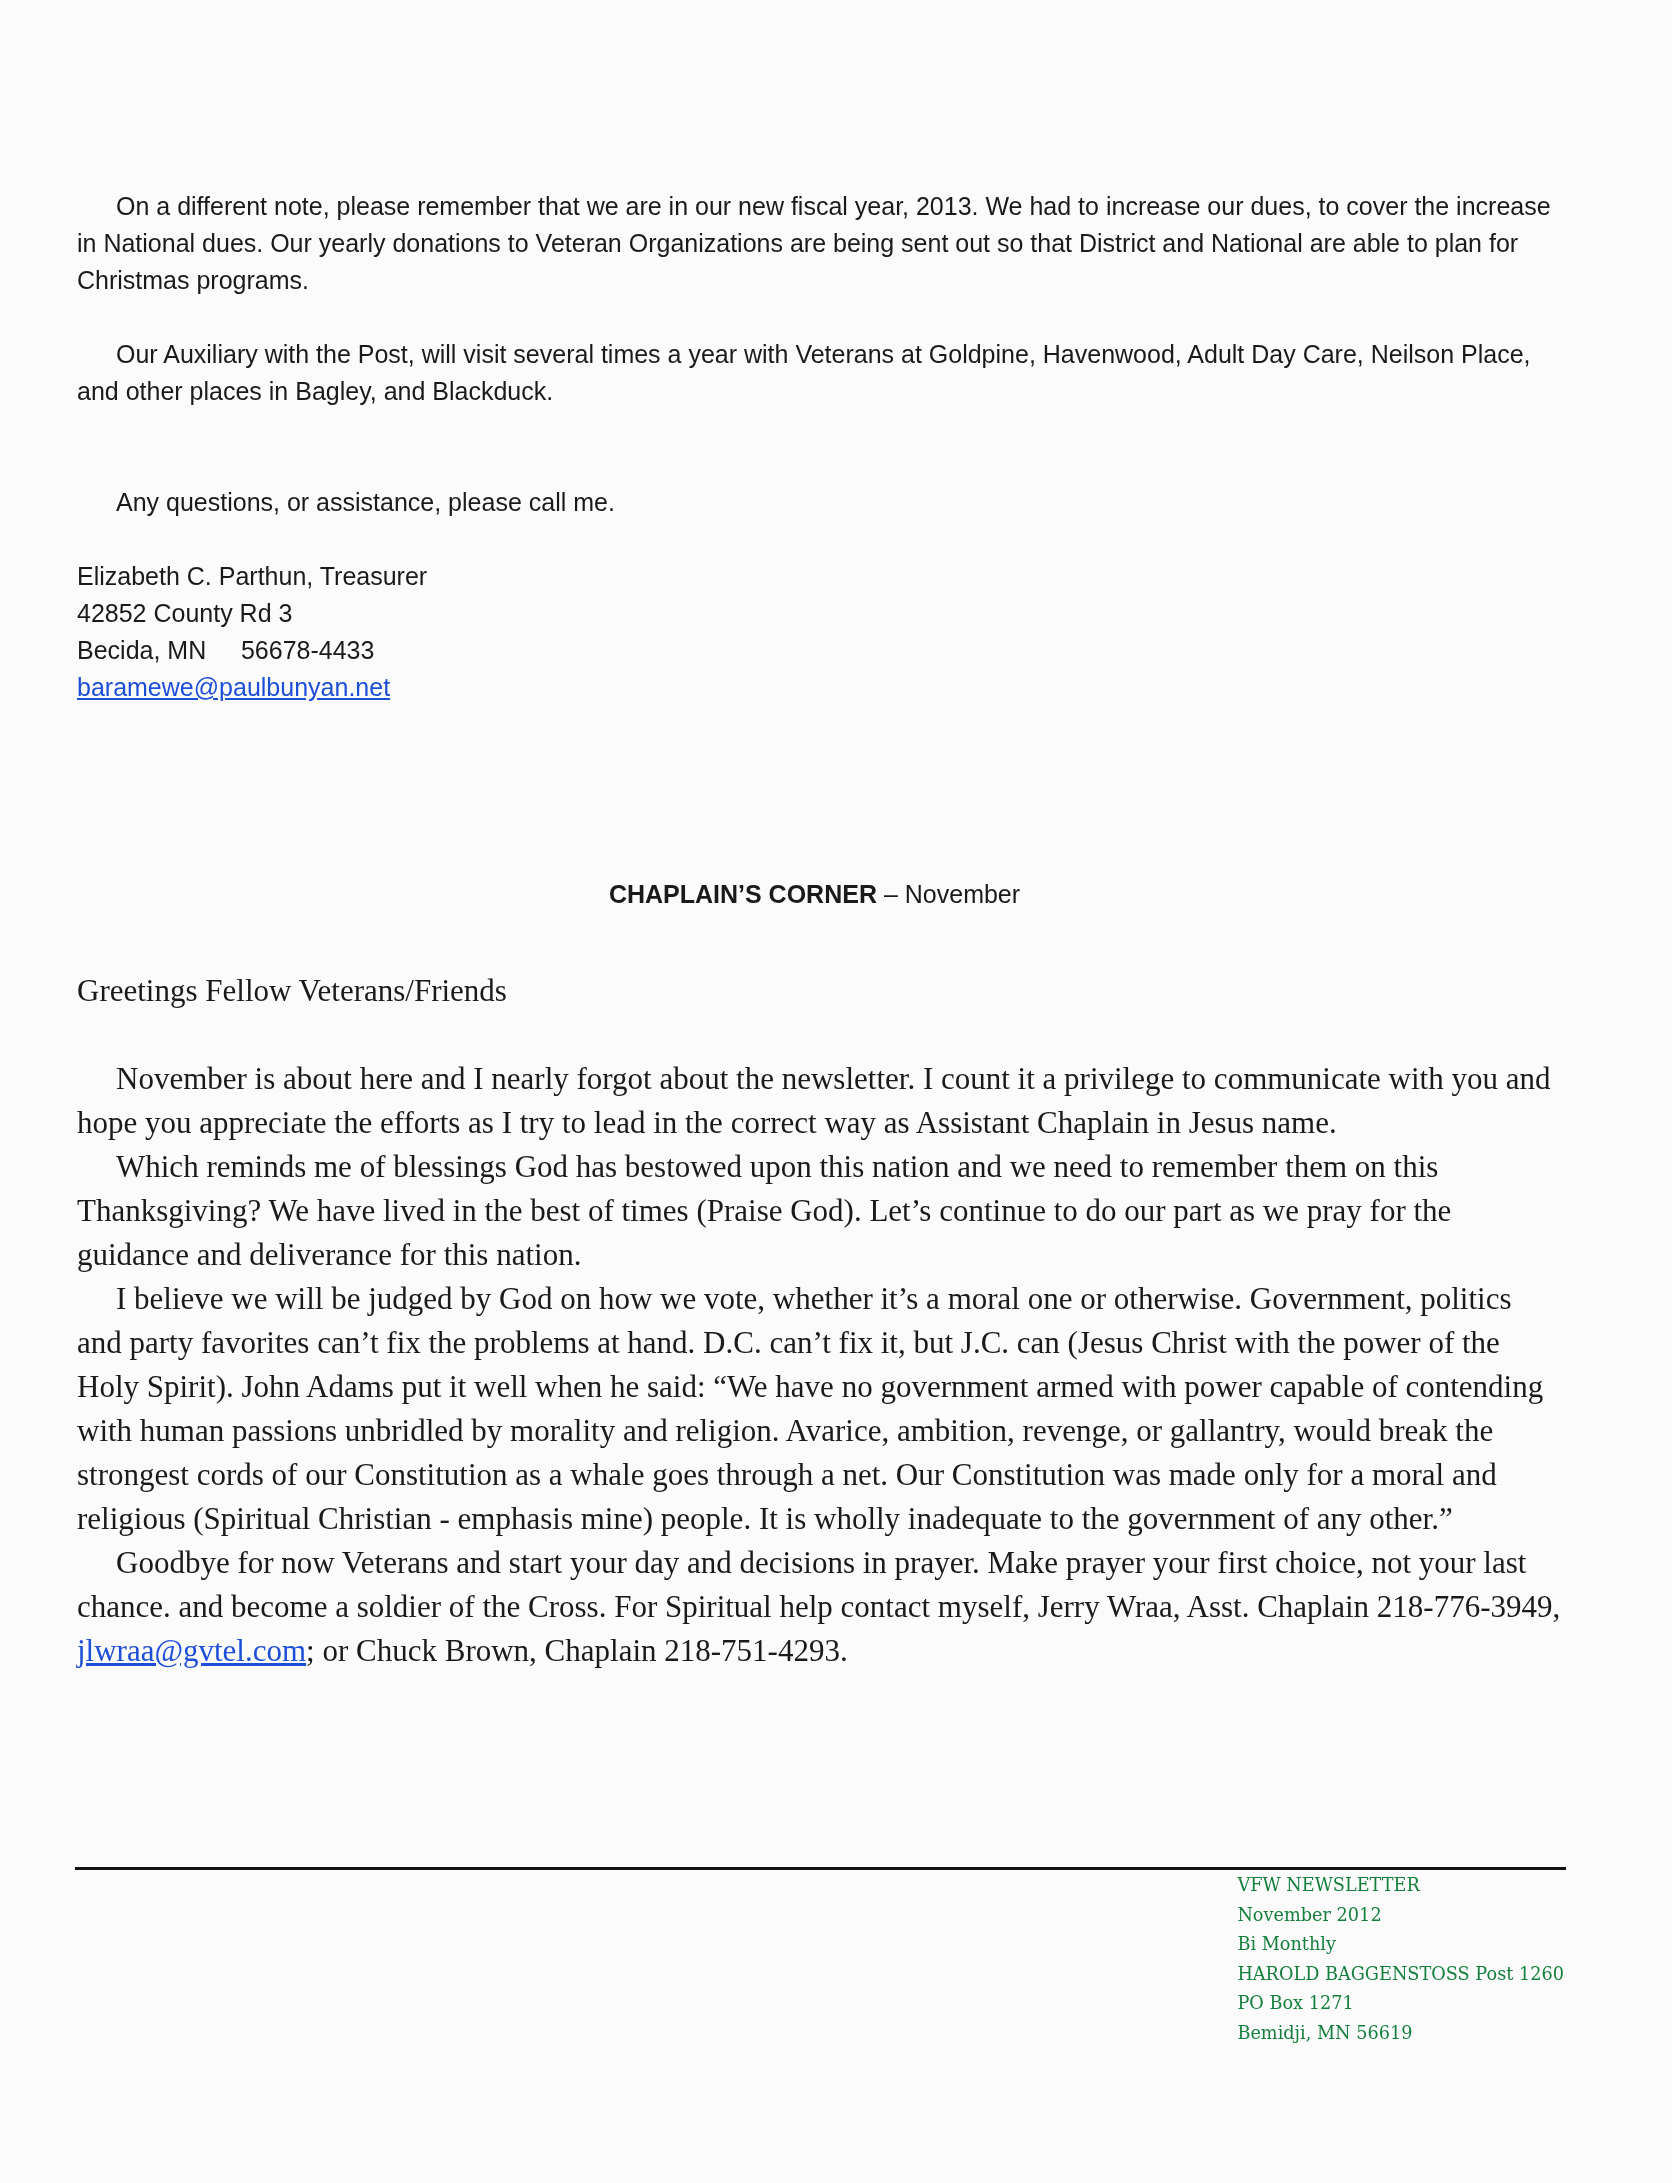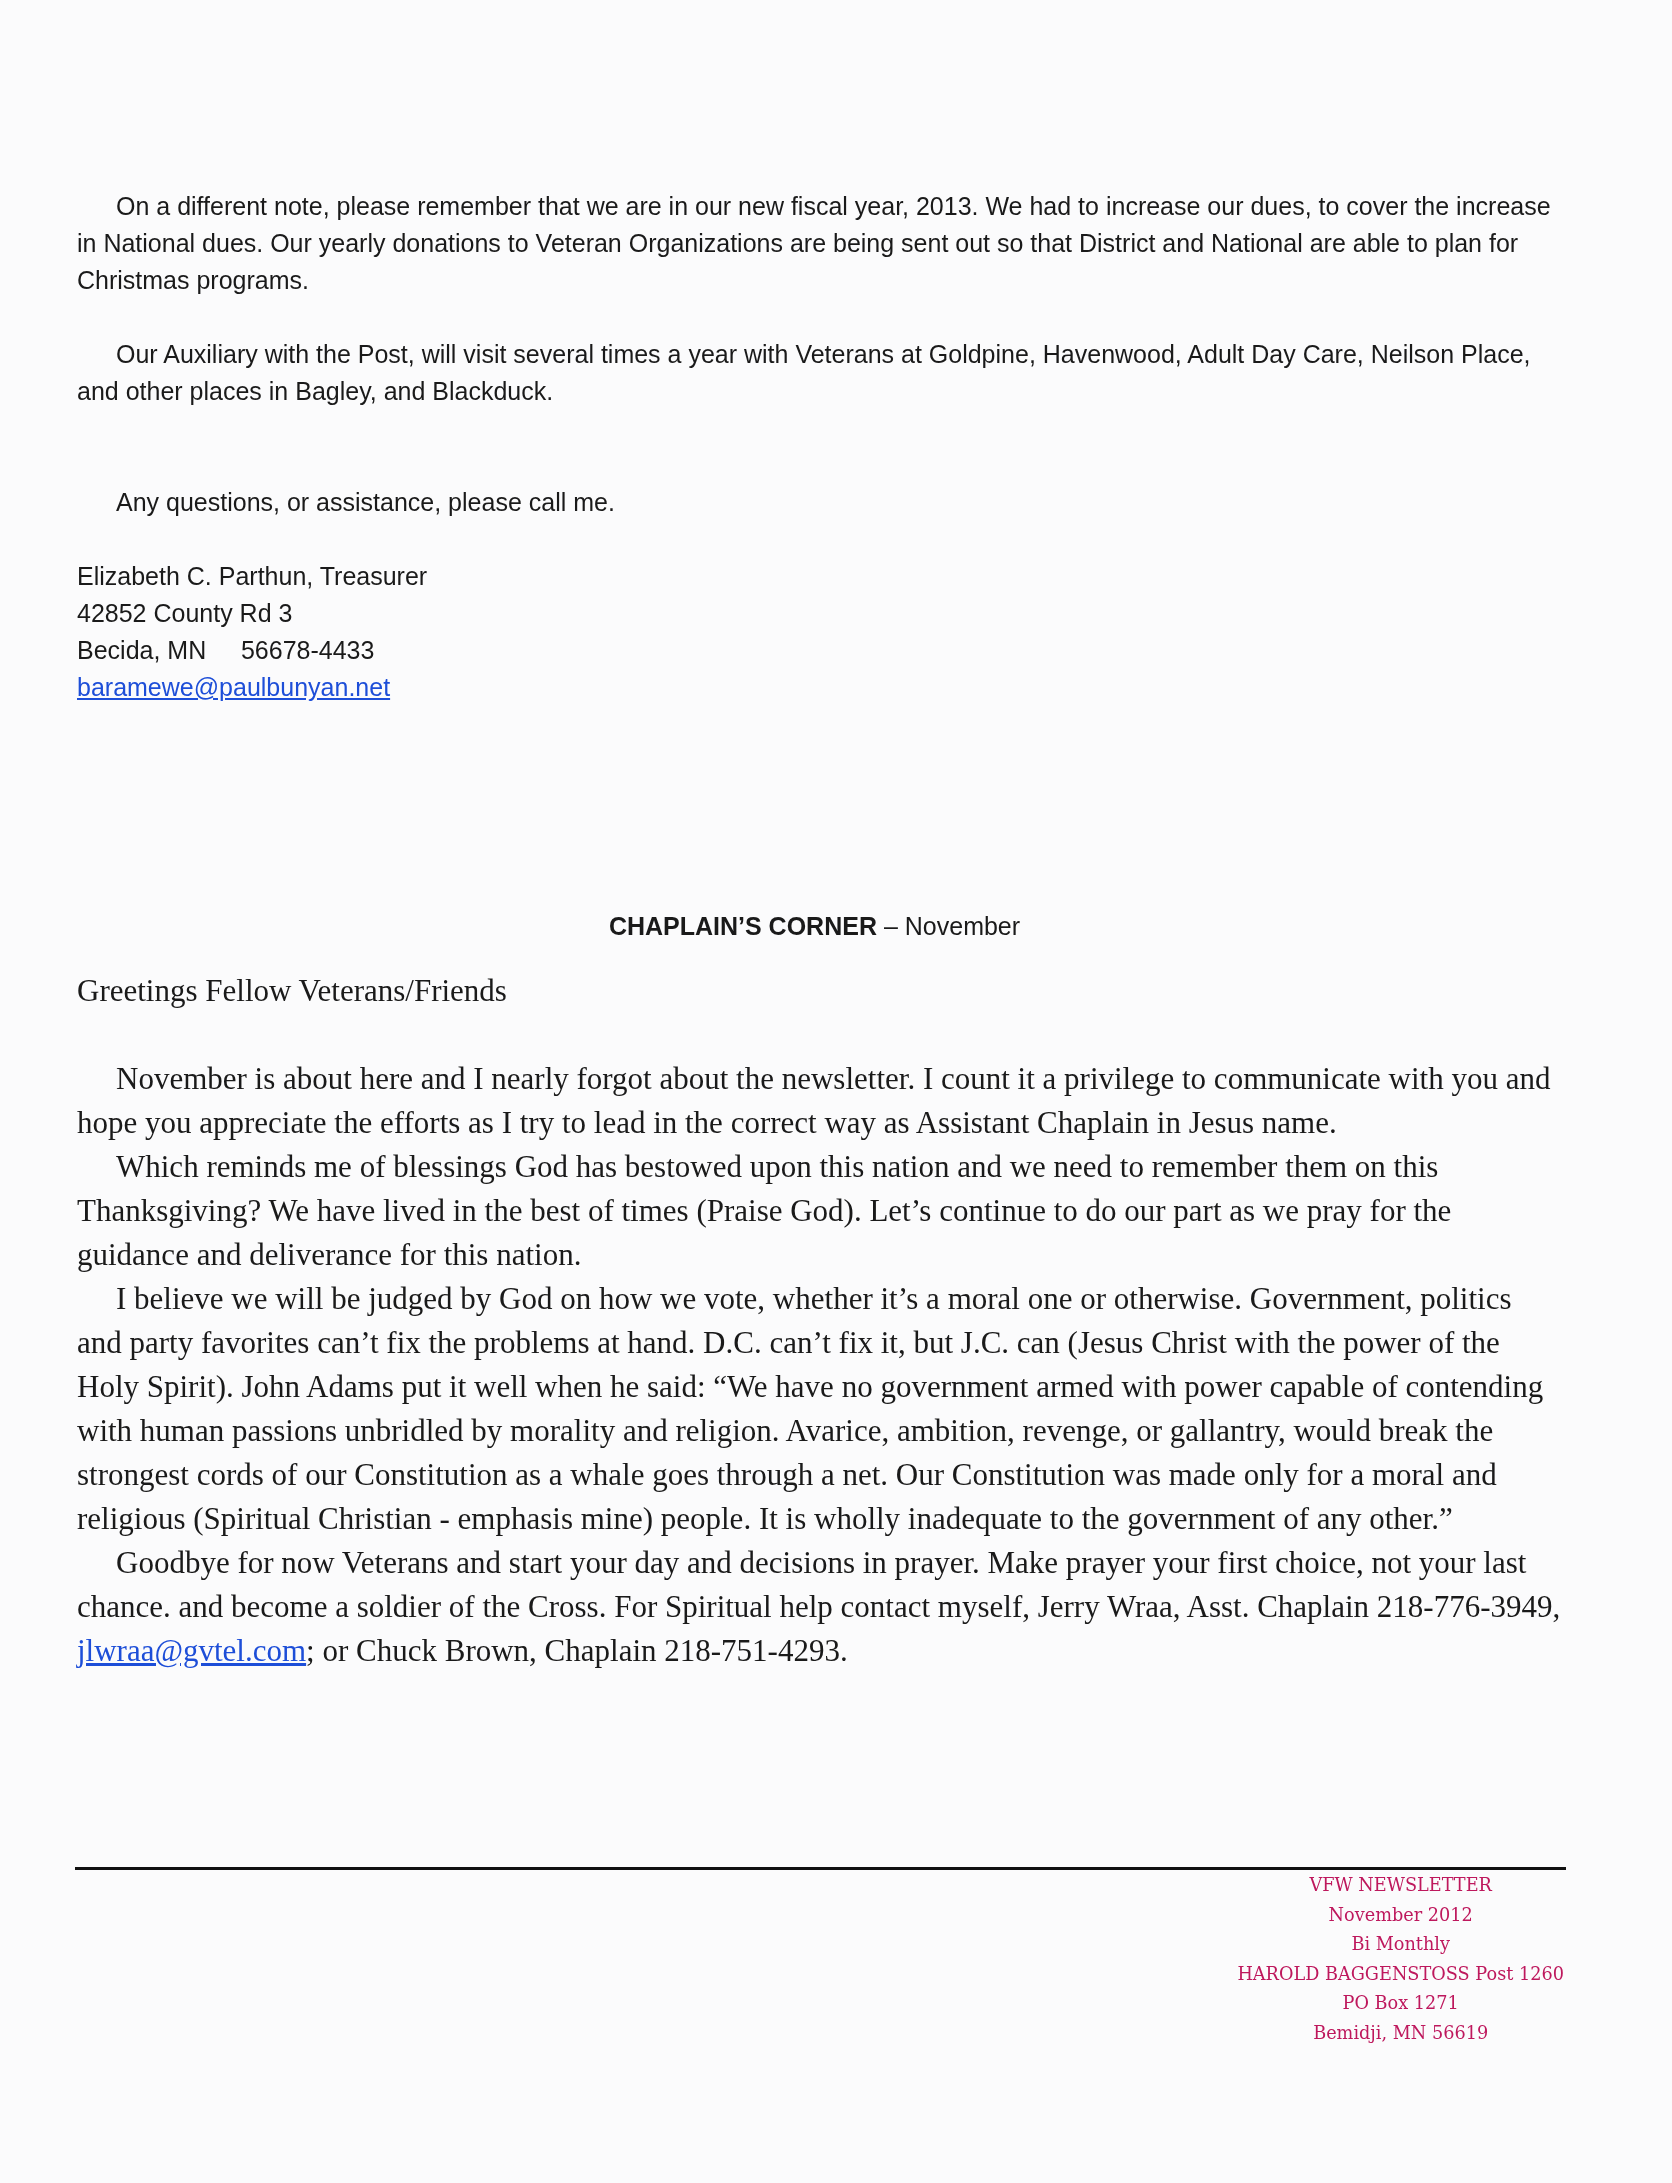--- a/index.html
+++ b/index.html
@@ -11,25 +11,25 @@
       overflow: hidden;
     }
     .page { position: absolute; left: 0; top: 11px; width: 1673px; height: 2183px; }
     .sans { font-family: "Liberation Sans", sans-serif; font-size: 25px; line-height: 37px; }
     .serif { font-family: "Liberation Serif", serif; font-size: 31px; line-height: 44px; }
     .block { position: absolute; left: 77px; width: 1480px; }
     p { margin: 0; }
     .indent { text-indent: 39px; }
     .link { color: #1d4ed8; text-decoration: underline; }
     .heading { position: absolute; top: 869px; left: 0; width: 1629px; text-align: center;
-      font-family: "Liberation Sans", sans-serif; font-size: 25px; margin-top: 32px; }
+      font-family: "Liberation Sans", sans-serif; font-size: 25px; }
     .heading b { font-weight: bold; }
     .rule { position: absolute; left: 75px; top: 1856px; width: 1491px; height: 2.7px; background: #111; }
-    .footer { position: absolute; right: 109px; top: 1860px; text-align: center;
-      font-family: "DejaVu Serif", serif; font-size: 17.7px; line-height: 29.5px; color: #be185d; }
+    .footer { position: absolute; right: 109px; top: 1860px; text-align: left;
+      font-family: "DejaVu Serif", serif; font-size: 17.7px; line-height: 29.5px; color: #15803d; }
   </style>
 </head>
 <body>
 
 <div class="page">
 
   <div class="block sans" style="top:177px;">
     <p class="indent">On a different note, please remember that we are in our new fiscal year, 2013.  We had to increase our dues, to cover the increase in National dues.  Our yearly donations to Veteran Organizations are being sent out so that District and National are able to plan for Christmas programs.</p>
     <p style="height:37px"></p>
     <p class="indent">Our Auxiliary with the Post, will visit several times a year with Veterans at Goldpine, Havenwood, Adult Day Care, Neilson Place, and other places in Bagley, and Blackduck.</p>

